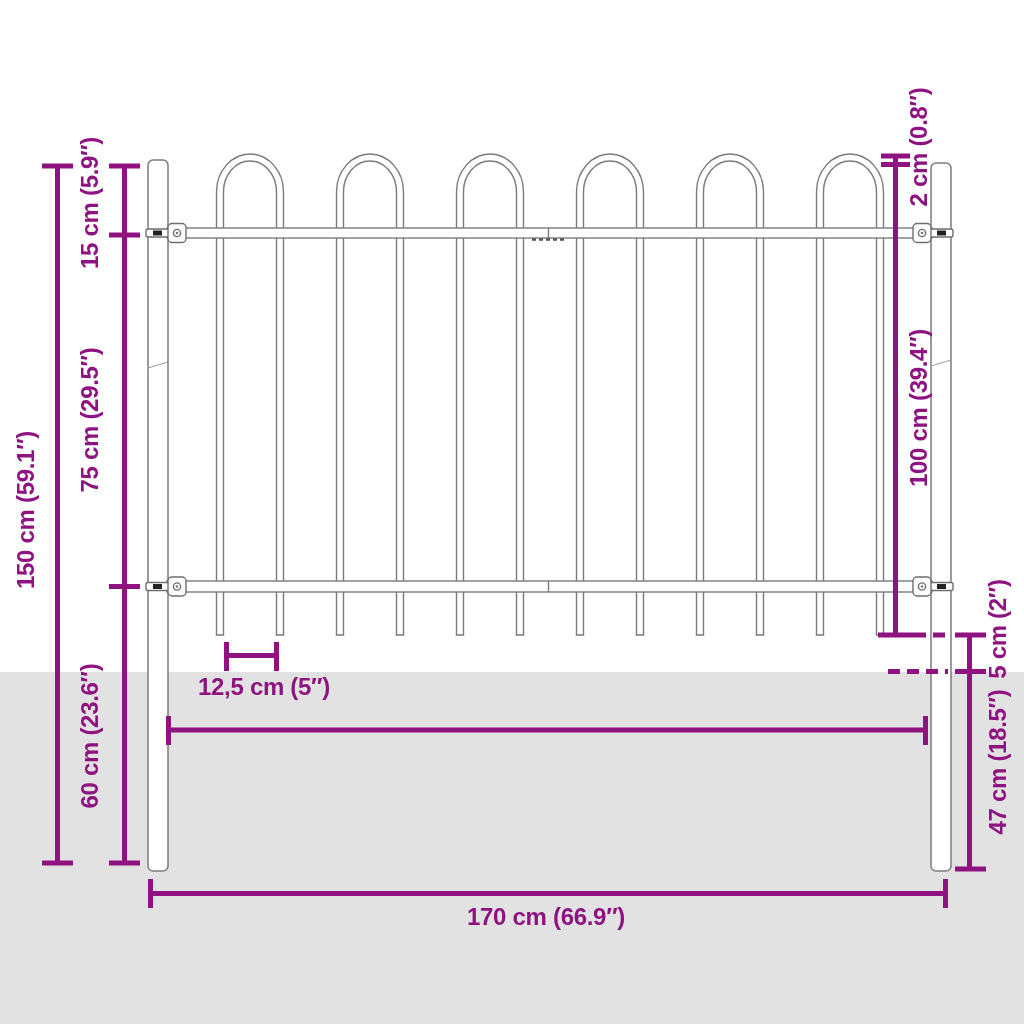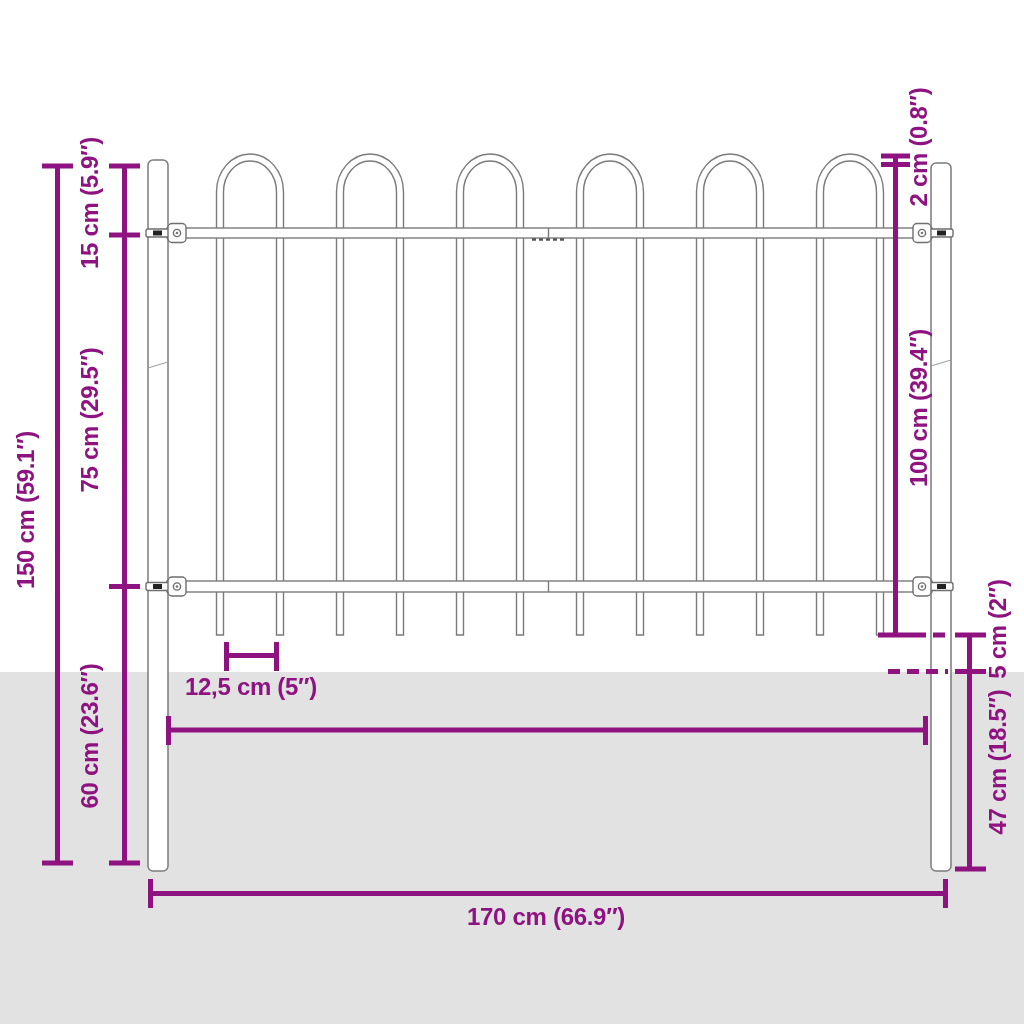--- a/index.html
+++ b/index.html
@@ -128,16 +128,16 @@
   </svg>
 
   <div class="dim rot" style="left:26px;top:510px;">150 cm (59.1″)</div>
   <div class="dim rot" style="left:90px;top:203px;">15 cm (5.9″)</div>
   <div class="dim rot" style="left:90px;top:420px;">75 cm (29.5″)</div>
   <div class="dim rot" style="left:90px;top:736px;">60 cm (23.6″)</div>
   <div class="dim rot" style="left:919px;top:147px;">2 cm (0.8″)</div>
   <div class="dim rot" style="left:919px;top:408px;">100 cm (39.4″)</div>
   <div class="dim rot" style="left:998px;top:629px;">5 cm (2″)</div>
   <div class="dim rot" style="left:998px;top:762px;">47 cm (18.5″)</div>
-  <div class="dim" style="left:251px;top:687px;">12,5 cm (5″)</div>
+  <div class="dim" style="left:264px;top:687px;">12,5 cm (5″)</div>
   <div class="dim" style="left:546px;top:917px;">170 cm (66.9″)</div>
 
 </div>
 
 </body></html>

